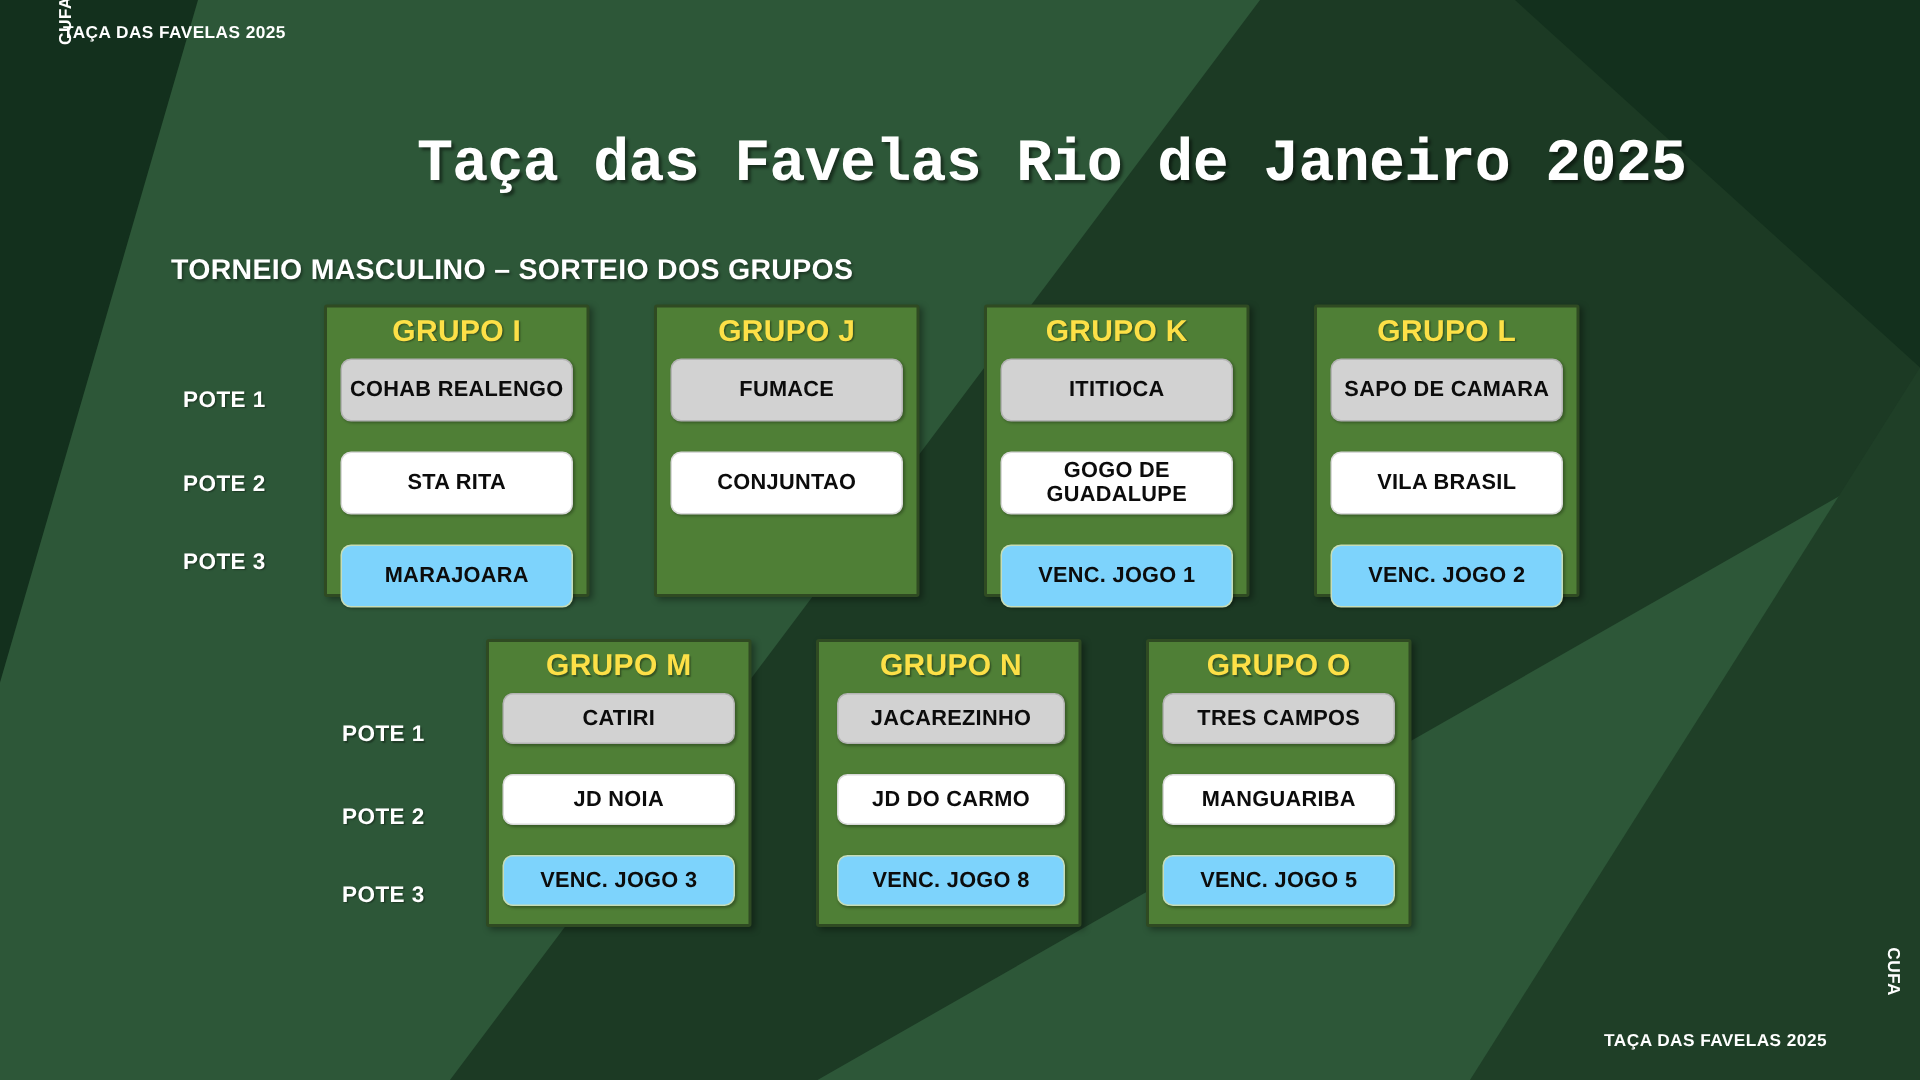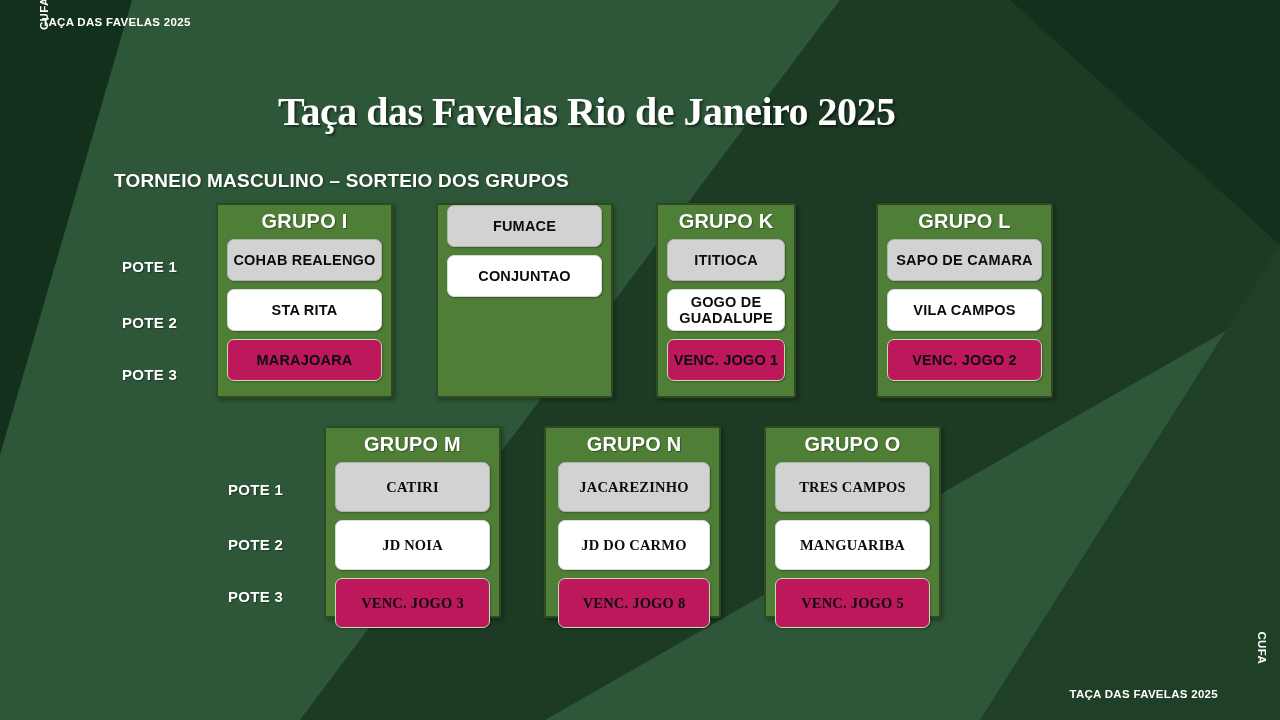--- a/index.html
+++ b/index.html
@@ -67,21 +67,21 @@
   }
 
   
   #page-title {
     position: absolute;
     left: 278px;
     top: 88px;
     color: #ffffff;
     font-size: 40px;
     font-weight: bold;
-    font-family: Liberation Serif, serif;
+    font-family: Liberation Mono, monospace;
     font-stretch: condensed;
     letter-spacing: -0.5px;
     white-space: nowrap;
     text-shadow: 2px 2px 2px rgba(0,0,0,0.45);
   }
   #page-subtitle {
     position: absolute;
     left: 114px;
     top: 148px;
     color: #ffffff;
@@ -108,21 +108,21 @@
   .group-card {
     position: absolute;
     box-sizing: border-box;
     background: #4f7f36;
     border: 2px solid #2f4a22;
     border-radius: 2px;
     padding: 0 9px 9px 9px;
     box-shadow: 2px 2px 4px rgba(0,0,0,0.35);
   }
   .group-header {
-    color: #ffffff;
+    color: #fde047;
     font-size: 20px;
     font-weight: bold;
     text-align: center;
     padding: 5px 0 6px 0;
     letter-spacing: 0.2px;
     white-space: nowrap;
     text-shadow: 1px 1px 1px rgba(0,0,0,0.35);
   }
   .team-chip {
     box-sizing: border-box;
@@ -130,33 +130,33 @@
     border: 1px solid #a9a9a9;
     color: #0c0c0c;
     font-size: 14.5px;
     font-weight: bold;
     text-align: center;
     line-height: 1.12;
     display: flex;
     align-items: center;
     justify-content: center;
     padding: 2px 4px;
-    margin-bottom: 8px;
+    margin-bottom: 20px;
     box-shadow: 1px 1px 2px rgba(0,0,0,0.3);
     letter-spacing: 0.2px;
   }
   .team-chip:last-child { margin-bottom: 0; }
   .chip-pot1 { background: #d2d2d2; border-color: #b3b3b3; }
   .chip-pot2 { background: #ffffff; border-color: #d9d9d9; }
-  .chip-pot3 { background: #be185d; border-color: #c6dcb6; }
+  .chip-pot3 { background: #7dd3fc; border-color: #c6dcb6; }
 
   
   .row1 .team-chip { height: 42px; }
   
-  .row2 .team-chip { height: 50px; font-family: Liberation Serif, serif; }
+  .row2 .team-chip { height: 34px; }
 </style>
 </head>
 <body>
 
 <div id="slide">
 
   <svg class="bg-layer" viewBox="0 0 1280 720" preserveAspectRatio="none">
     <rect x="0" y="0" width="1280" height="720" fill="#13301d"></rect>
     <polygon points="132,0 1280,0 1280,720 0,720 0,455" fill="#2d5738"></polygon>
     <polygon points="840,0 1280,0 1280,300 545,720 300,720" fill="#1c3a24"></polygon>
@@ -181,35 +181,36 @@
   <div class="pote-label" style="left:228px; top:588px;">POTE 3</div>
 
   <div class="group-card row1" style="left:216px; top:203px; width:177px; height:195px;">
     <div class="group-header">GRUPO I</div>
     <div class="team-chip chip-pot1">COHAB REALENGO</div>
     <div class="team-chip chip-pot2">STA RITA</div>
     <div class="team-chip chip-pot3">MARAJOARA</div>
   </div>
 
   <div class="group-card row1" style="left:436px; top:203px; width:177px; height:195px;">
+    <div class="group-header">GRUPO J</div>
     <div class="team-chip chip-pot1">FUMACE</div>
     <div class="team-chip chip-pot2">CONJUNTAO</div>
   </div>
 
-  <div class="group-card row1" style="left:656px; top:203px; width:140px; height:195px;">
+  <div class="group-card row1" style="left:656px; top:203px; width:177px; height:195px;">
     <div class="group-header">GRUPO K</div>
     <div class="team-chip chip-pot1">ITITIOCA</div>
     <div class="team-chip chip-pot2">GOGO DE GUADALUPE</div>
     <div class="team-chip chip-pot3">VENC. JOGO 1</div>
   </div>
 
   <div class="group-card row1" style="left:876px; top:203px; width:177px; height:195px;">
     <div class="group-header">GRUPO L</div>
     <div class="team-chip chip-pot1">SAPO DE CAMARA</div>
-    <div class="team-chip chip-pot2">VILA CAMPOS</div>
+    <div class="team-chip chip-pot2">VILA BRASIL</div>
     <div class="team-chip chip-pot3">VENC. JOGO 2</div>
   </div>
 
   <div class="group-card row2" style="left:324px; top:426px; width:177px; height:192px;">
     <div class="group-header">GRUPO M</div>
     <div class="team-chip chip-pot1">CATIRI</div>
     <div class="team-chip chip-pot2">JD NOIA</div>
     <div class="team-chip chip-pot3">VENC. JOGO 3</div>
   </div>
 

